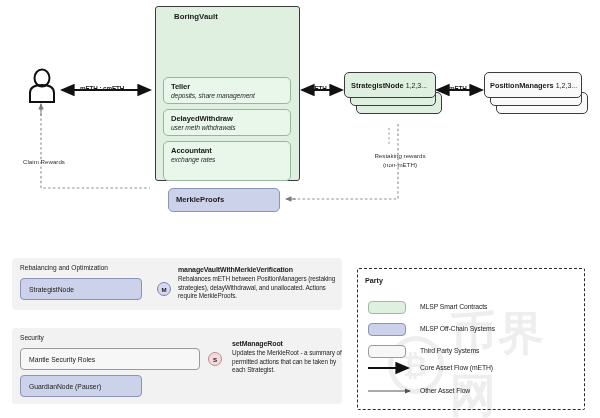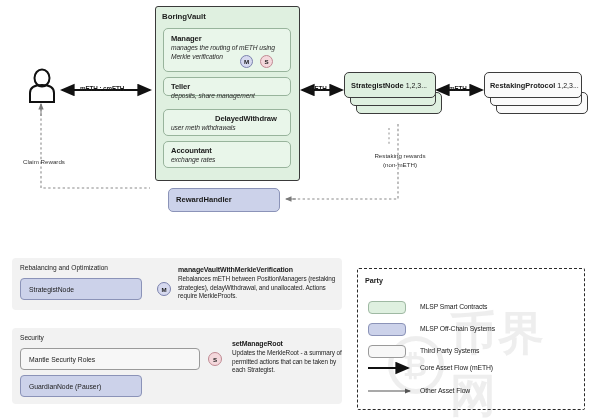--- a/index.html
+++ b/index.html
@@ -19,21 +19,21 @@
   .green{background:#dff0e0;border:1px solid #9fb9a3;}
   .lav{background:#ccd2ea;border:1px solid #8b93b8;}
   .white{background:#f7f7f7;border:1px solid #9a9a9a;}
 
   .ttl{font-weight:bold;font-size:7.6px;letter-spacing:-.1px;}
   .sub{font-style:italic;font-size:6.7px;color:#2a2a2a;letter-spacing:-.1px;line-height:8.6px;}
 
   
   #boringvault{left:155px;top:6px;width:145px;height:175px;
     background:#dff0e0;border:1.4px solid #3a3a3a;border-radius:3px;box-sizing:border-box;}
-  #bv-title{left:162px;top:12px;font-weight:bold;font-size:7.8px;text-align:right;}
+  #bv-title{left:174px;top:12px;font-weight:bold;font-size:7.8px;text-align:right;}
   .inner{left:163px;width:128px;background:#e9f6ea;border:1px solid #98b49c;border-radius:5px;box-sizing:border-box;}
   .inner .ttl{position:absolute;left:7px;}
   .inner .sub{position:absolute;left:7px;}
 
   
   .badge{position:absolute;width:13px;height:13px;border-radius:50%;
     font-size:6.2px;font-weight:bold;display:flex;align-items:center;justify-content:center;box-sizing:border-box;}
   .badge-m{background:#d6d9ef;border:1px solid #7b82ad;color:#1b1b1b;}
   .badge-s{background:#f4d8dc;border:1px solid #c08a93;color:#1b1b1b;}
 
@@ -122,67 +122,61 @@
     <ellipse cx="16" cy="10" rx="7.5" ry="8.5" fill="none" stroke="#111" stroke-width="2"></ellipse>
     <path d="M4,34 L4,25 C4,19.5 9,17 16,17 C23,17 28,19.5 28,25 L28,34 Z" fill="none" stroke="#111" stroke-width="2"></path>
   </svg>
 
   <div class="abs arrow-lbl" style="left:80px;top:85px;">mETH : cmETH</div>
   <div class="abs note" style="left:12px;top:158px;width:64px;">Claim Rewards</div>
 
   <div class="abs" id="boringvault"></div>
   <div class="abs" id="bv-title">BoringVault</div>
 
-  <div class="abs inner" style="top:28px;height:44px;">
-    <div class="ttl" style="top:5px;">Manager</div>
-    <div class="sub" style="top:15px;width:110px;">manages the routing of mETH using Merkle verification</div>
-    <div class="badge badge-m" style="left:76px;top:26px;">M</div>
-    <div class="badge badge-s" style="left:96px;top:26px;">S</div>
-  </div>
-
-  <div class="abs inner" style="top:77px;height:19px;">
+
+  <div class="abs inner" style="top:77px;height:27px;">
     <div class="ttl" style="top:4px;">Teller</div>
     <div class="sub" style="top:14px;">deposits, share management</div>
   </div>
 
   <div class="abs inner" style="top:109px;height:27px;">
-    <div class="ttl" style="top:4px;margin-left:44px;">DelayedWithdraw</div>
+    <div class="ttl" style="top:4px;">DelayedWithdraw</div>
     <div class="sub" style="top:14px;">user meth withdrawals</div>
   </div>
 
-  <div class="abs inner" style="top:141px;height:27px;">
+  <div class="abs inner" style="top:141px;height:40px;">
     <div class="ttl" style="top:4px;">Accountant</div>
     <div class="sub" style="top:14px;">exchange rates</div>
   </div>
 
   <div class="abs arrow-lbl" style="left:309px;top:85px;">mETH</div>
 
   <div class="stack" style="left:344px;top:72px;">
     <div class="card g" style="left:12px;top:20px;width:86px;height:22px;"></div>
     <div class="card g" style="left:6px;top:12px;width:86px;height:22px;"></div>
     <div class="card g" style="left:0;top:0;width:92px;height:26px;"></div>
     <div class="card-txt" style="left:7px;top:9px;"><span>StrategistNode</span>
       <em>1,2,3...</em></div>
   </div>
 
   <div class="abs arrow-lbl" style="left:449px;top:85px;">mETH</div>
 
   <div class="stack" style="left:484px;top:72px;">
     <div class="card w" style="left:12px;top:20px;width:92px;height:22px;"></div>
     <div class="card w" style="left:6px;top:12px;width:92px;height:22px;"></div>
     <div class="card w" style="left:0;top:0;width:98px;height:26px;"></div>
-    <div class="card-txt" style="left:6px;top:9px;"><span>RestakingProtocol</span>
+    <div class="card-txt" style="left:6px;top:9px;"><span>PositionManagers</span>
       <em>1,2,3...</em></div>
   </div>
 
   <div class="abs note" style="left:358px;top:152px;width:84px;">Restaking rewards</div>
   <div class="abs note" style="left:358px;top:161px;width:84px;">(non-mETH)</div>
 
   <div class="abs bx lav" style="left:168px;top:188px;width:112px;height:24px;"></div>
-  <div class="abs" style="left:176px;top:195px;font-size:7.6px;font-weight:bold;">RewardHandler</div>
+  <div class="abs" style="left:176px;top:195px;font-size:7.6px;font-weight:bold;">MerkleProofs</div>
 
   <div class="abs panel" style="left:12px;top:258px;width:330px;height:52px;"></div>
   <div class="panel-title" style="left:20px;top:264px;">Rebalancing and Optimization</div>
   <div class="prow lav" style="left:20px;top:278px;width:122px;height:22px;">
     <span>StrategistNode</span>
   </div>
   <div class="badge badge-m abs" style="left:157px;top:282px;width:14px;height:14px;">M</div>
   <div class="abs desc-ttl" style="left:178px;top:266px;">manageVaultWithMerkleVerification</div>
   <div class="abs desc-bd" style="left:178px;top:275px;width:166px;">Rebalances mETH between PositionManagers (restaking strategies), delayWithdrawal, and unallocated. Actions require MerkleProofs.</div>
 

